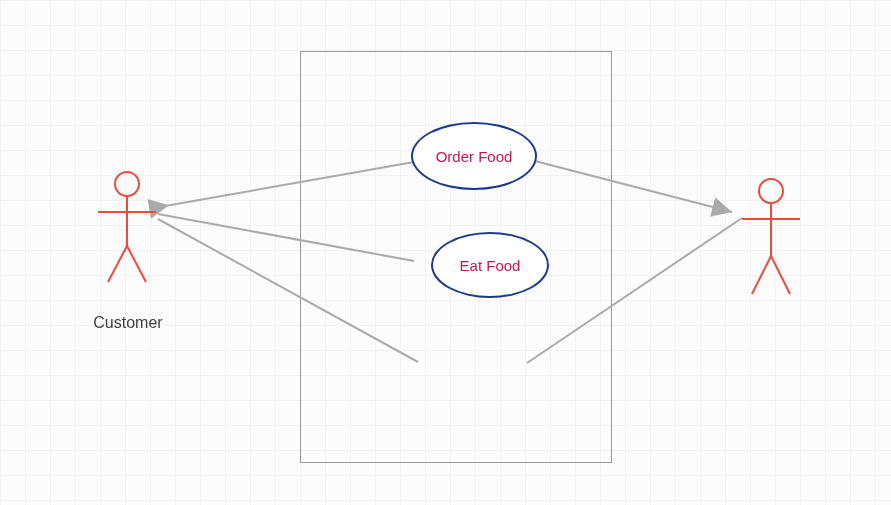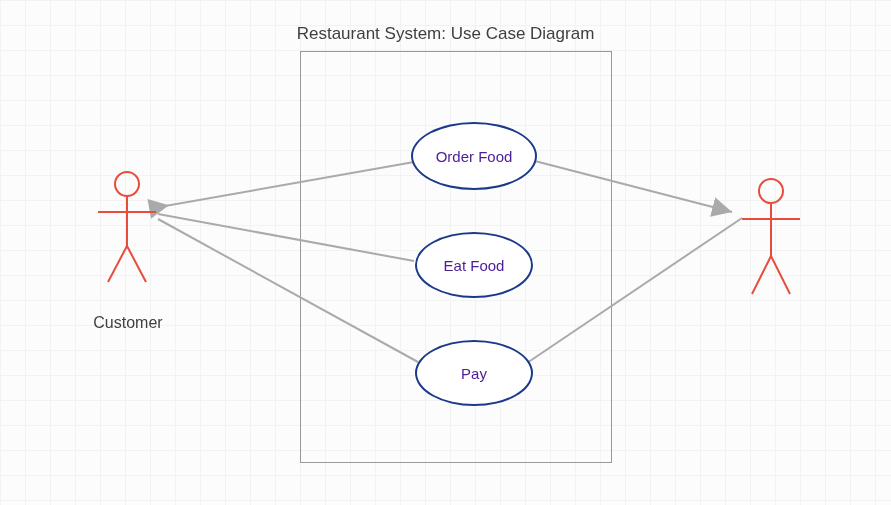--- a/index.html
+++ b/index.html
@@ -54,21 +54,21 @@
     fill: none;
   }
   .usecase {
     position: absolute;
     background: #fff;
     border: 2px solid #1c3a8a;
     display: flex;
     align-items: center;
     justify-content: center;
     font-size: 15px;
-    color: #4c1d95;
+    color: #be185d;
     border-radius: 50%;
   }
   .actor-label {
     position: absolute;
     font-size: 16px;
     color: #3f3f3f;
     text-align: center;
     width: 100px;
   }
   .arrow-line {
@@ -78,21 +78,20 @@
   }
   .arrow-head {
     fill: #aaaaaa;
   }
 </style>
 </head>
 <body>
 
 <div class="canvas">
 
-  <div class="diagram-title">Restaurant  System: Use Case Diagram</div>
 
   <div class="system-box"></div>
 
   <svg class="overlay" viewBox="0 0 891 505">
     <defs>
       <marker id="arrowL" markerWidth="12" markerHeight="12" refX="2" refY="5" orient="auto">
         <path d="M10,0 L0,5 L10,10 z" class="arrow-head"></path>
       </marker>
       <marker id="arrowR" markerWidth="12" markerHeight="12" refX="10" refY="5" orient="auto">
         <path d="M0,0 L10,5 L0,10 z" class="arrow-head"></path>
@@ -122,22 +121,19 @@
       <line x1="771" y1="203" x2="771" y2="256" class="actor-stroke"></line>
       <line x1="742" y1="219" x2="800" y2="219" class="actor-stroke"></line>
       <line x1="771" y1="256" x2="752" y2="294" class="actor-stroke"></line>
       <line x1="771" y1="256" x2="790" y2="294" class="actor-stroke"></line>
     </g>
   </svg>
 
   <div class="usecase" style="left:411px; top:122px; width:122px; height:64px;">
     <span>Order Food</span>
   </div>
-  <div class="usecase" style="left:415px; top:232px; width:114px; height:62px;">
+  <div class="usecase" style="left:431px; top:232px; width:114px; height:62px;">
     <span>Eat Food</span>
-  </div>
-  <div class="usecase" style="left:415px; top:340px; width:114px; height:62px;">
-    <span>Pay</span>
   </div>
 
   <div class="actor-label" style="left:78px; top:314px;">Customer</div>
 
 </div>
 
 </body></html>

